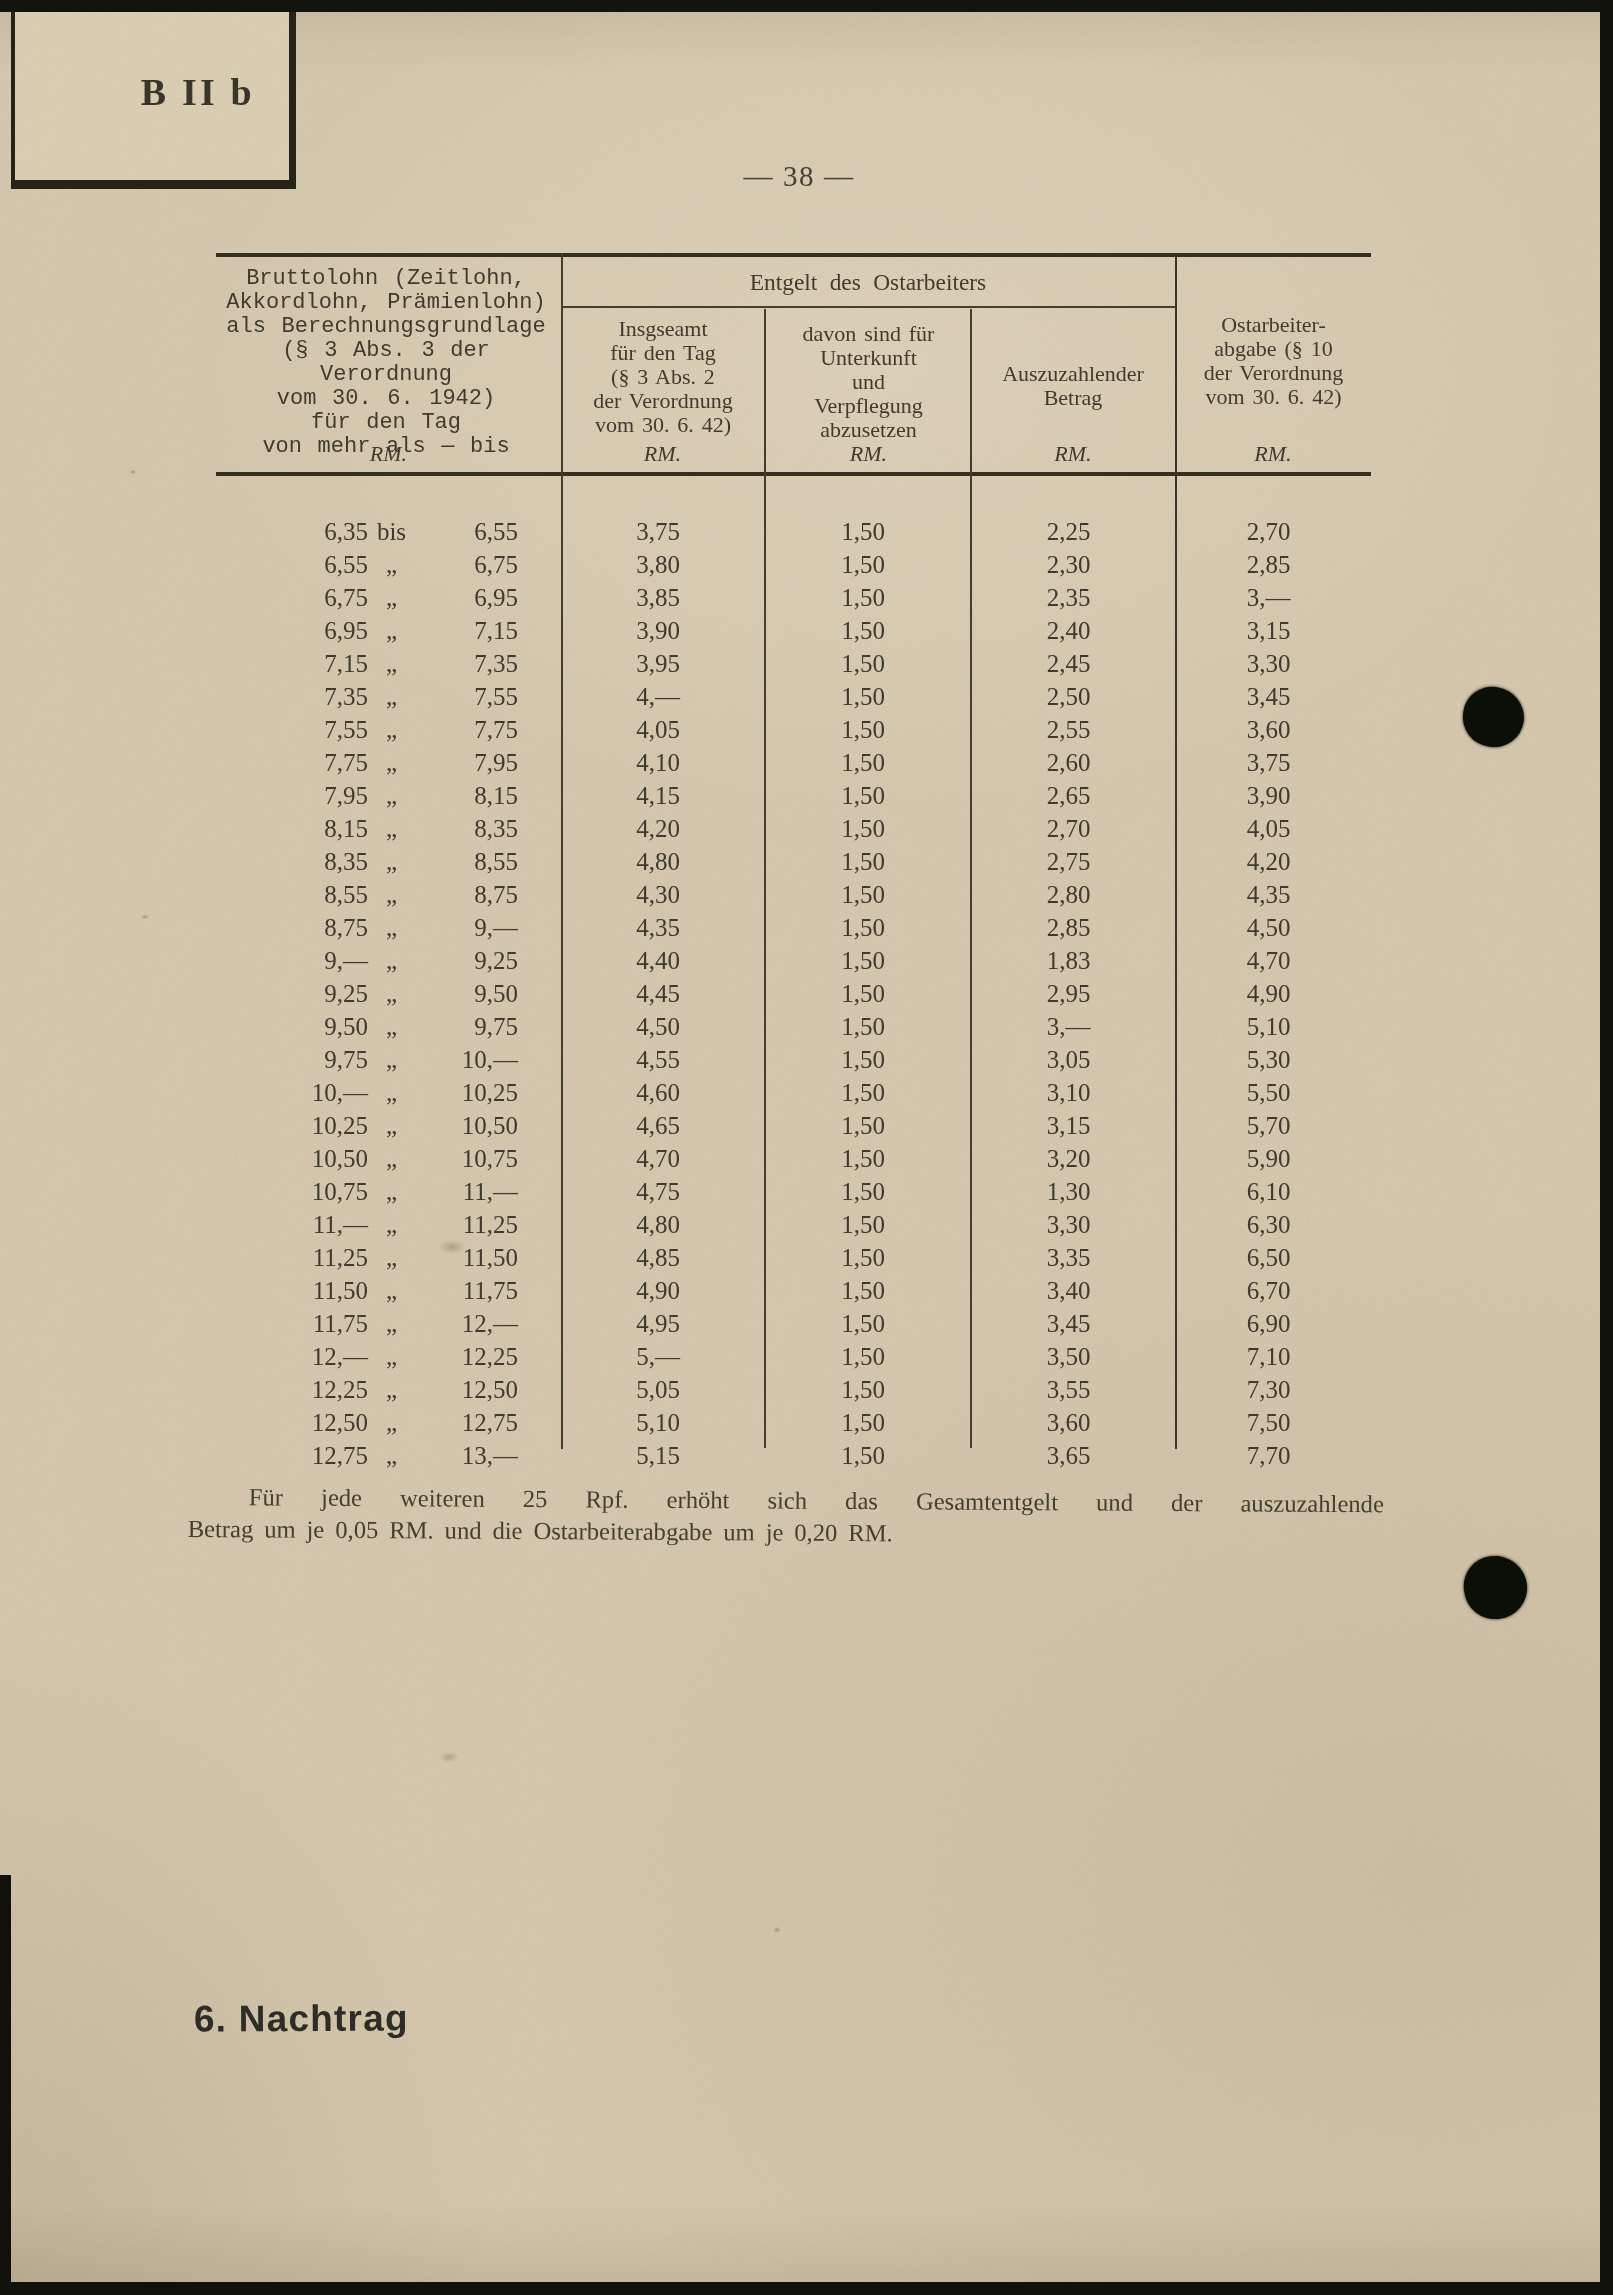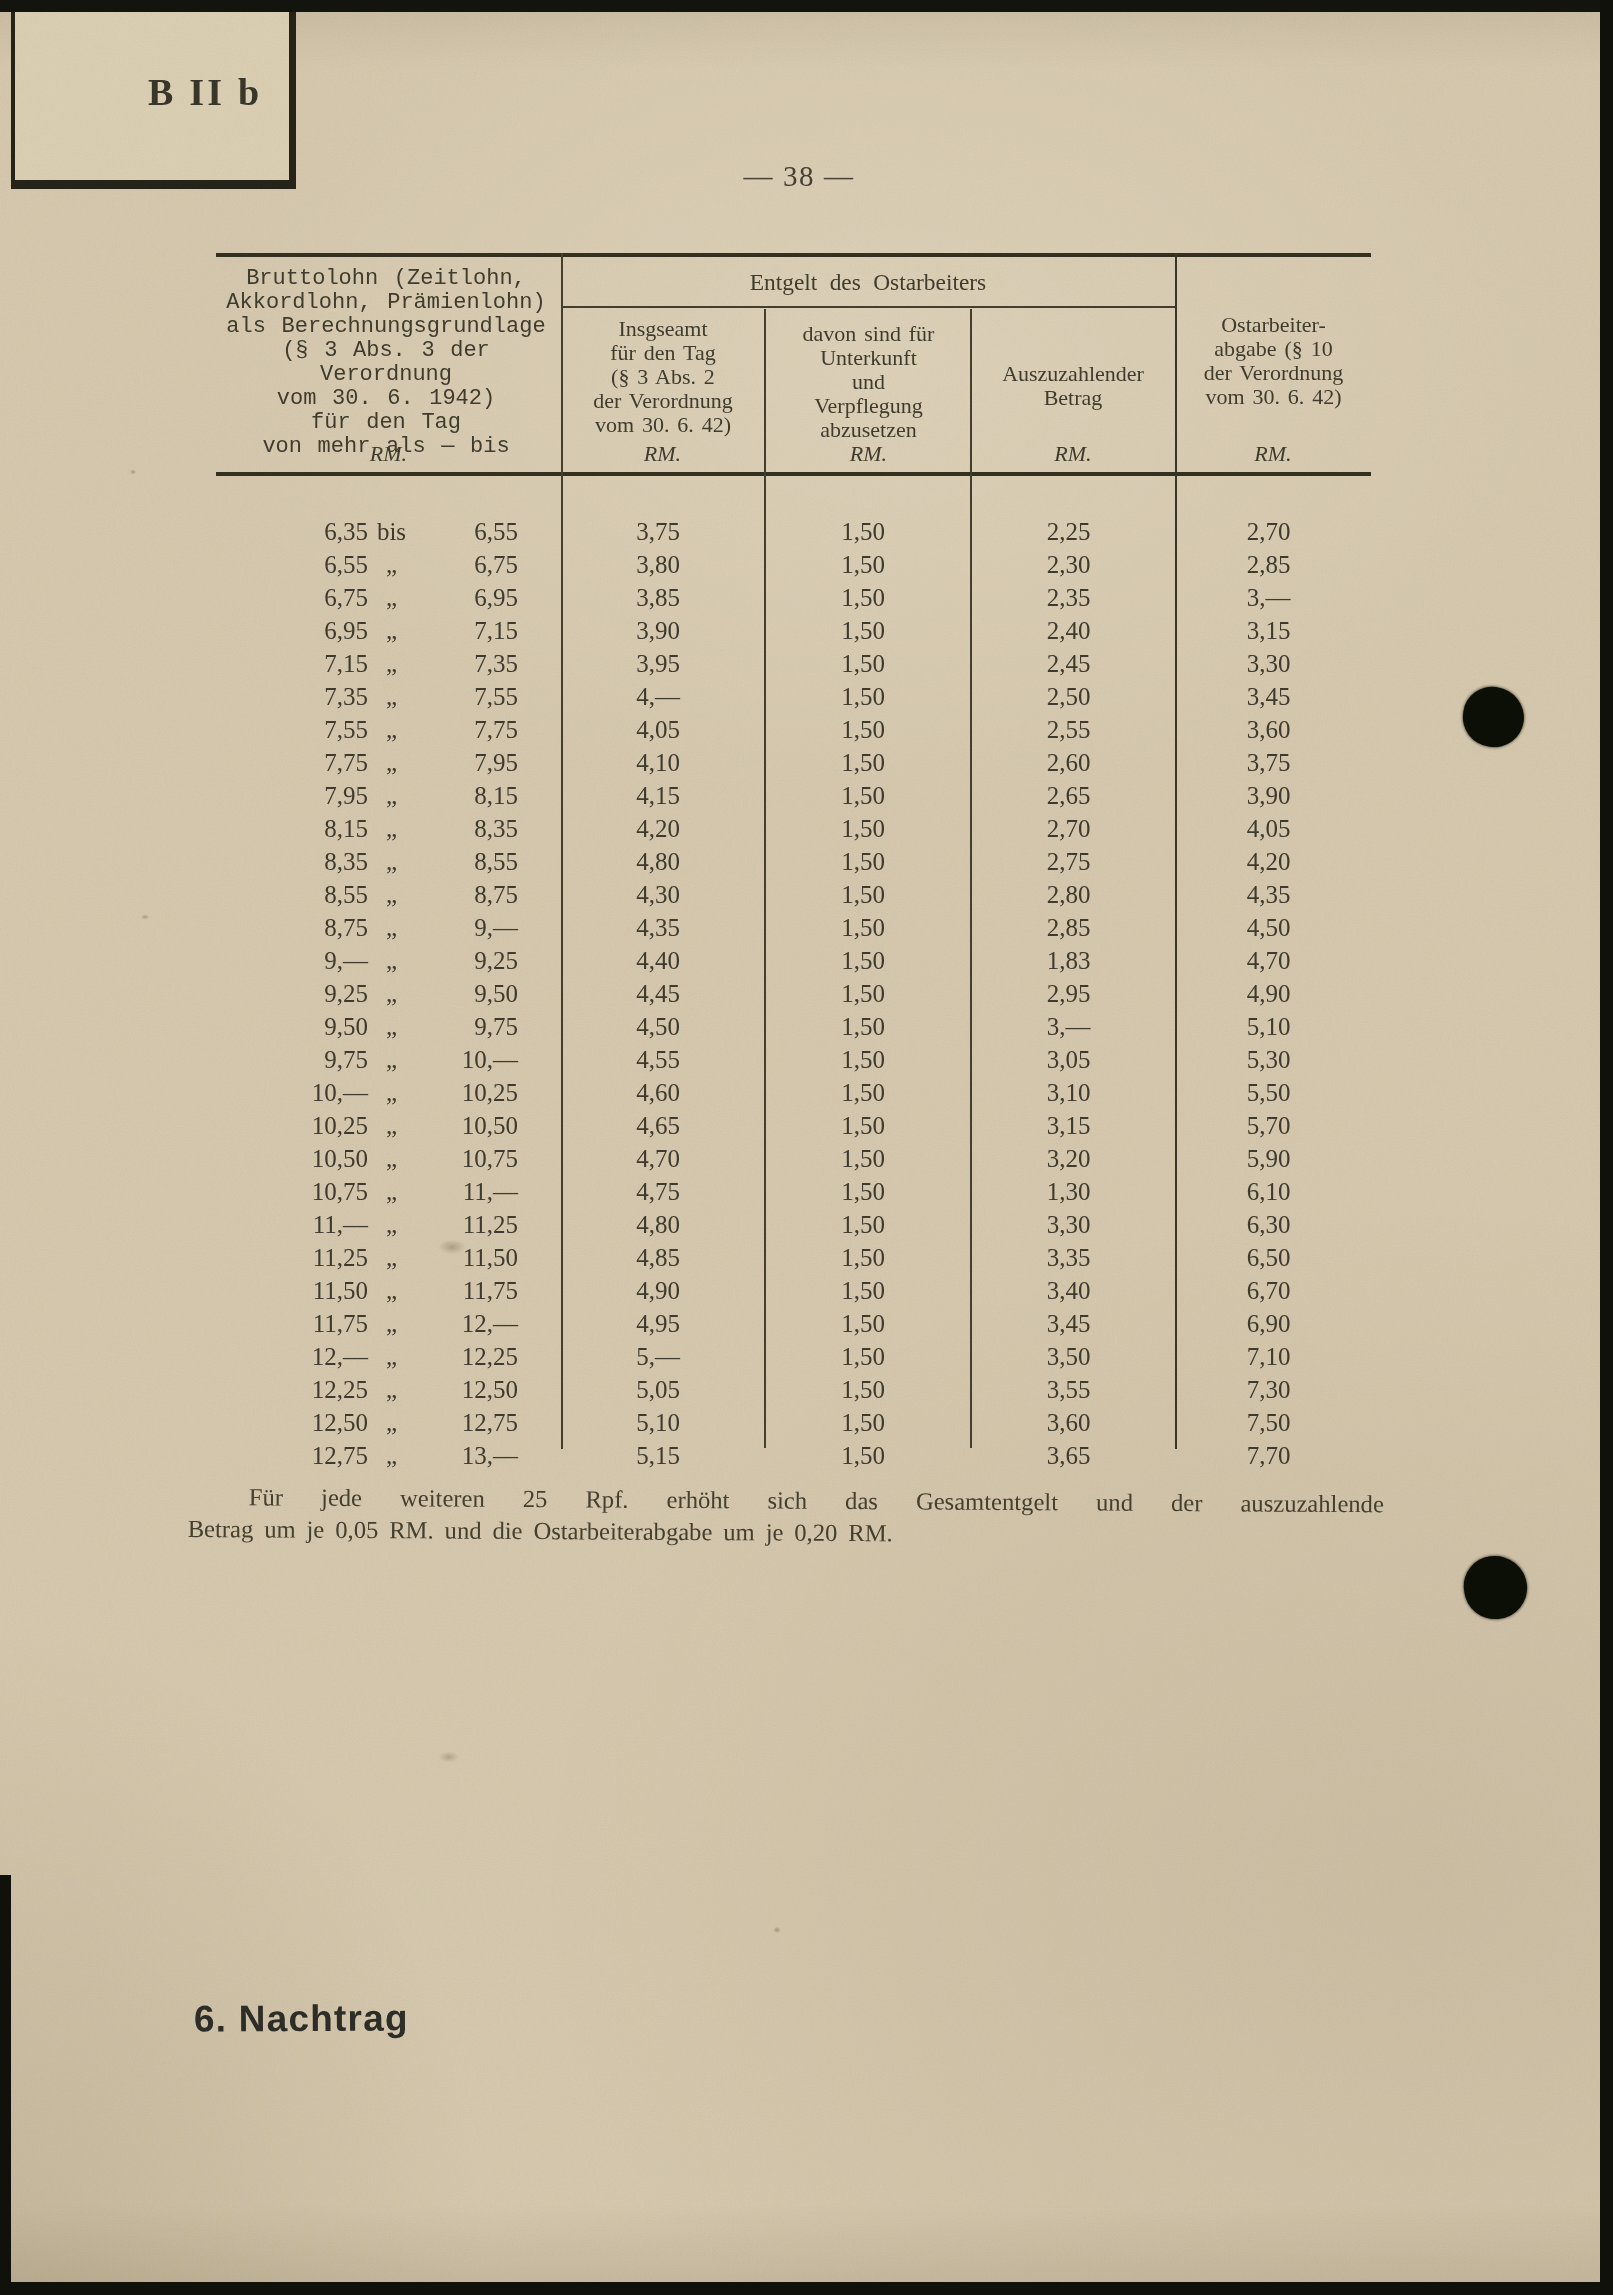--- a/index.html
+++ b/index.html
@@ -28,21 +28,21 @@
   .edge-left-low{position:absolute;left:0;bottom:0;width:10.5px;height:420px;background:#11110b;z-index:5;}
 
   
   .corner-box{
     position:absolute;left:11.3px;top:12px;width:274px;height:168px;
     background:#ddd1b6;
     border-style:solid;border-color:#262418;border-width:0 7.3px 9px 4.8px;
     z-index:3;
   }
   .corner-label{
-    position:absolute;left:86px;top:58px;width:161px;text-align:right;
+    position:absolute;left:102px;top:58px;width:161px;text-align:center;
     font-weight:bold;font-size:38px;letter-spacing:3.2px;color:#39362a;
   }
 
   .page-number{
     position:absolute;left:694px;top:160px;width:210px;text-align:center;
     font-size:29px;letter-spacing:1.6px;color:#474233;z-index:3;
   }
 
   
   .wage-table{position:absolute;left:216px;top:253px;width:1155px;height:1208px;z-index:3;}

